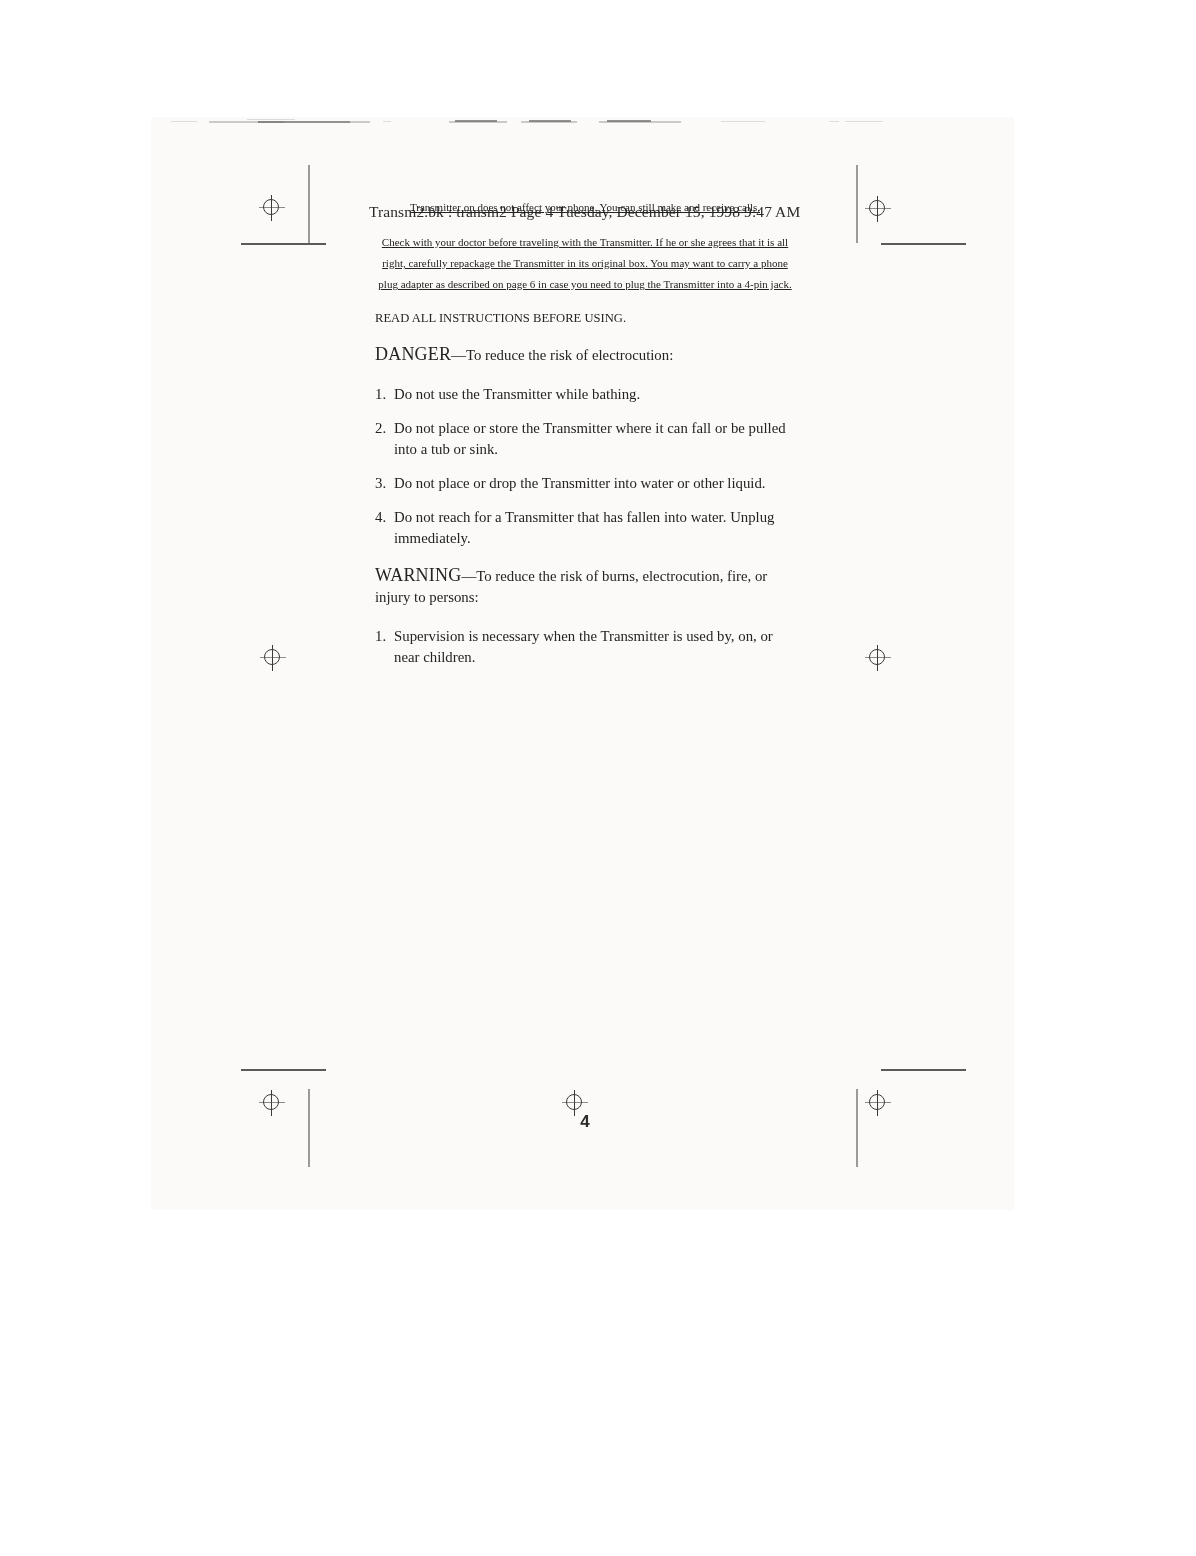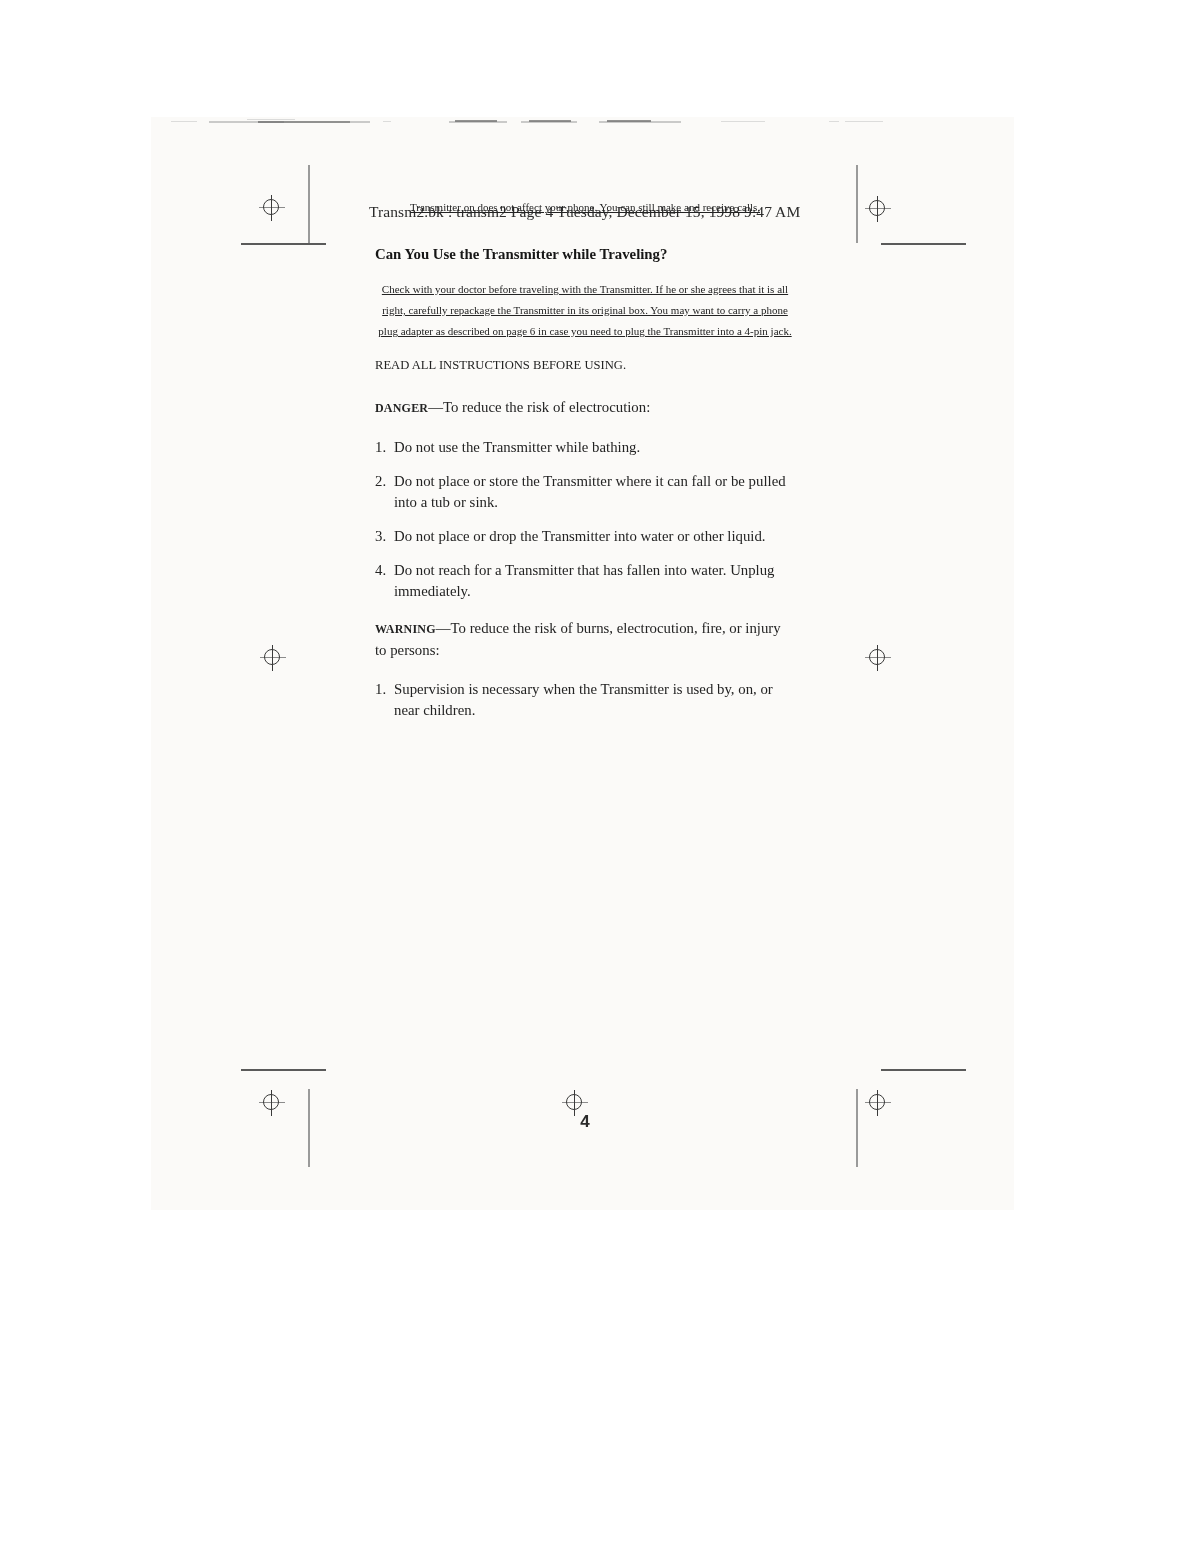--- a/index.html
+++ b/index.html
@@ -111,36 +111,35 @@
     margin: 66px 0 22px 0;
     font-family: "Liberation Sans", "DejaVu Sans", sans-serif;
     font-size: 22px;
     line-height: 26px;
     font-weight: bold;
     color: #262626;
     letter-spacing: -.2px;
   }
 
   p.caps-note {
-    margin: 0 0 22px 0;
+    margin: 0 0 16px 0;
     font-size: 12.6px;
     line-height: 19px;
     color: #232323;
   }
 
   p.lead-note {
     margin: 0 0 18px 0;
     font-size: 14.8px;
     line-height: 21px;
     color: #232323;
   }
   p.lead-note .sc {
-    font-size: 12px;
+    font-size: 18px;
     letter-spacing: .2px;
-    font-weight: bold;
   }
 
   ol.safeguard-list {
     list-style: none;
     margin: 0 0 16px 0;
     padding: 0;
   }
   ol.safeguard-list li {
     position: relative;
     margin: 0 0 13px 0;
@@ -240,21 +239,20 @@
       <div class="v"></div>
       <div class="ring"></div>
   </div>
 
   <div class="running-header">Transm2.bk : transm2  Page 4  Tuesday, December 15, 1998  9:47 AM</div>
 
   <div id="doc-body">
 
     <p class="body-text">Transmitter on does not affect your phone. You can still make and receive calls.</p>
 
-    <h3 class="sub-head">Can You Use the Transmitter while Traveling?</h3>
 
     <p class="body-text">Check with your doctor before traveling with the Transmitter. If he or she agrees that it is all right, carefully repackage the Transmitter in its original box. You may want to carry a phone plug adapter as described on page 6 in case you need to plug the Transmitter into a 4-pin jack.</p>
 
 
 
     <p class="caps-note">READ ALL INSTRUCTIONS BEFORE USING.</p>
 
     <p class="lead-note">
       <span class="sc">DANGER</span><span>—To reduce the risk of electrocution:</span>
     </p>

